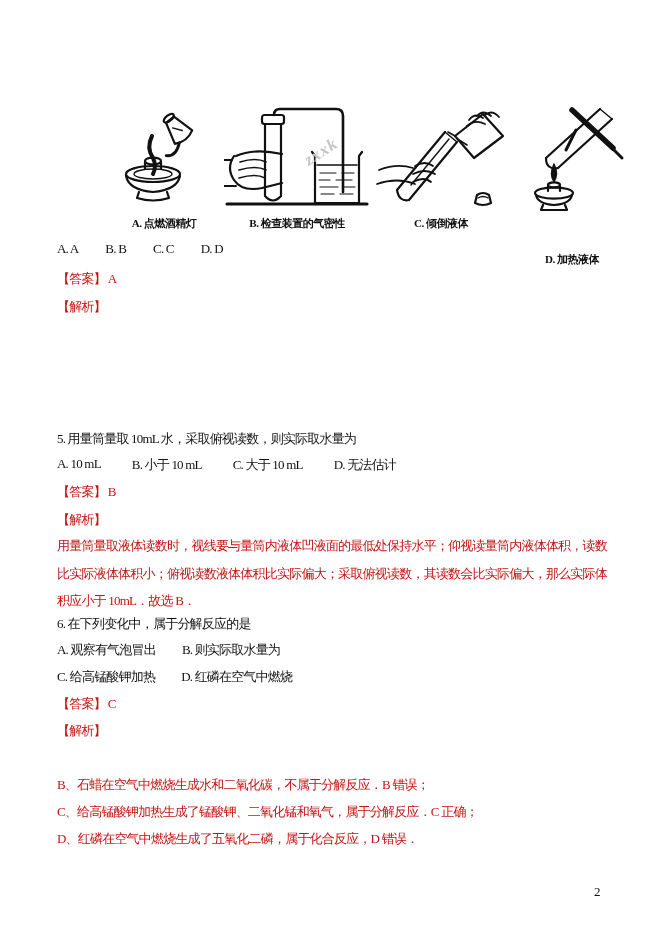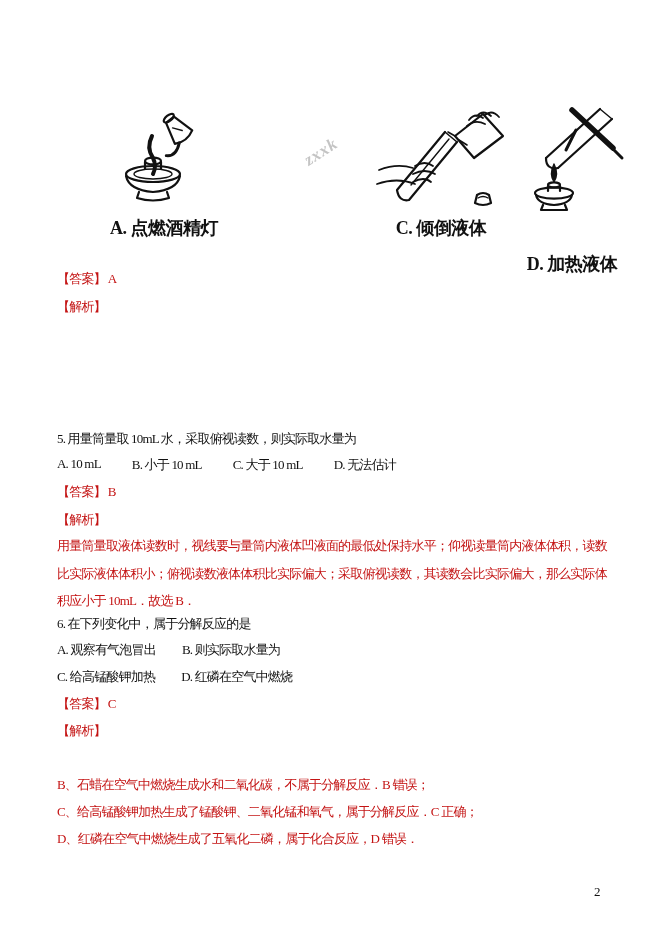--- a/index.html
+++ b/index.html
@@ -4,21 +4,21 @@
 <style>
   html,body{margin:0;padding:0;background:#ffffff;}
   .page{
     position:relative;width:661px;height:935px;background:#fff;overflow:hidden;
     font-family:"Liberation Serif","DejaVu Serif",serif;
     color:#111;font-size:13px;letter-spacing:-0.8px;
   }
   
   .fig{position:absolute;top:93px;display:flex;flex-direction:column;align-items:center;}
   .fig svg{display:block;}
-  .fig figcaption{font-weight:bold;font-size:18px;letter-spacing:-0.5px;margin-top:2px;white-space:nowrap;font-family:Liberation Serif, serif;}
+  .fig figcaption{font-weight:bold;font-size:11px;letter-spacing:-0.5px;margin-top:2px;white-space:nowrap;font-family:Liberation Serif, serif;}
   .figA{left:68px;width:112px;}
   .figB{left:183px;width:148px;}
   .figC{left:330px;width:142px;}
   .figD{left:473px;width:118px;gap:36px;}
   .watermark{
     position:absolute;left:303px;top:142px;color:#c4c4c4;font-size:17px;
     font-style:italic;transform:rotate(-33deg);letter-spacing:1px;font-weight:bold;
   }
   
   .line{position:absolute;left:57px;white-space:nowrap;}
@@ -75,20 +75,42 @@
 
       <ellipse cx="41" cy="68" rx="27" ry="8"></ellipse>
       <ellipse cx="41" cy="68" rx="19" ry="5" stroke-width="1.4"></ellipse>
 
       <path d="M14,70 Q17,84 41,86 Q65,84 68,70"></path>
       <path d="M27,86 L25,92 Q41,97 57,92 L55,86"></path>
     </svg>
     <figcaption>A. 点燃酒精灯</figcaption>
   </figure>
 
+  <figure class="fig figB">
+    <svg width="146" height="108" viewBox="0 0 146 108" fill="none" stroke="#111" stroke-width="2.2" stroke-linecap="round" stroke-linejoin="round">
+
+      <path d="M3,98 H143" stroke-width="3.2"></path>
+
+      <path d="M50,9 Q50,3 56,3 H112 Q119,3 119,10 V86" stroke-width="2.6"></path>
+
+      <rect x="38" y="9" width="22" height="9" rx="2.5"></rect>
+
+      <path d="M41,18 V90 Q49,99 57,90 V18"></path>
+
+      <path d="M91,50 L88,46 M91,50 V97 M135,50 L138,46 M135,50 V97 M91,97 H135"></path>
+      <path d="M93,59 H133" stroke-width="1.6"></path>
+      <path d="M96,67 H112 M118,67 H130 M95,74 H106 M112,74 H128 M96,81 H114 M120,81 H131 M97,88 H110 M116,88 H129" stroke-width="1.2"></path>
+
+      <path d="M10,50 Q2,62 10,74 Q18,86 38,82 L58,77"></path>
+      <path d="M12,50 Q30,42 58,48"></path>
+      <path d="M16,56 Q32,51 42,56 M15,64 Q32,59 42,64 M15,72 Q32,67 41,72" stroke-width="1.6"></path>
+      <path d="M0,54 H8 M0,80 H12" stroke-width="1.8"></path>
+    </svg>
+    <figcaption>B. 检查装置的气密性</figcaption>
+  </figure>
 
   <figure class="fig figC">
     <svg width="140" height="108" viewBox="0 0 140 108" fill="none" stroke="#111" stroke-width="2.2" stroke-linecap="round" stroke-linejoin="round">
 
       <path d="M84,30 L112,8 L132,30 L103,52 Z"></path>
       <path d="M84,30 L77,26 M96,39 L88,34" stroke-width="1.6"></path>
 
       <path d="M98,14 Q104,6 112,12 M106,10 Q112,3 120,10 M114,9 Q121,3 128,11 M96,20 Q104,13 114,18" stroke-width="1.8"></path>
 
       <path d="M74,26 L26,84 Q28,96 38,94 L86,36"></path>
@@ -121,20 +143,26 @@
       <path d="M32,80 V85 M44,80 V85"></path>
       <ellipse cx="38" cy="87" rx="19" ry="5.6"></ellipse>
       <path d="M20,89 Q22,98 38,99 Q54,98 56,89"></path>
       <path d="M27,99 L25,104 H51 L49,99"></path>
     </svg>
     <figcaption>D. 加热液体</figcaption>
   </figure>
 
   <div class="watermark">zxxk</div>
 
+  <div class="line optrow q4opts">
+    <span>A. A</span>
+    <span>B. B</span>
+    <span>C. C</span>
+    <span>D. D</span>
+  </div>
 
   <div class="line red q4ans">
     <span>【答案】</span><span class="answer-letter">A</span>
   </div>
 
   <div class="line red q4ana">【解析】</div>
 
 
   <div class="line q5stem">5. 用量筒量取 10mL 水，采取俯视读数，则实际取水量为</div>
 

